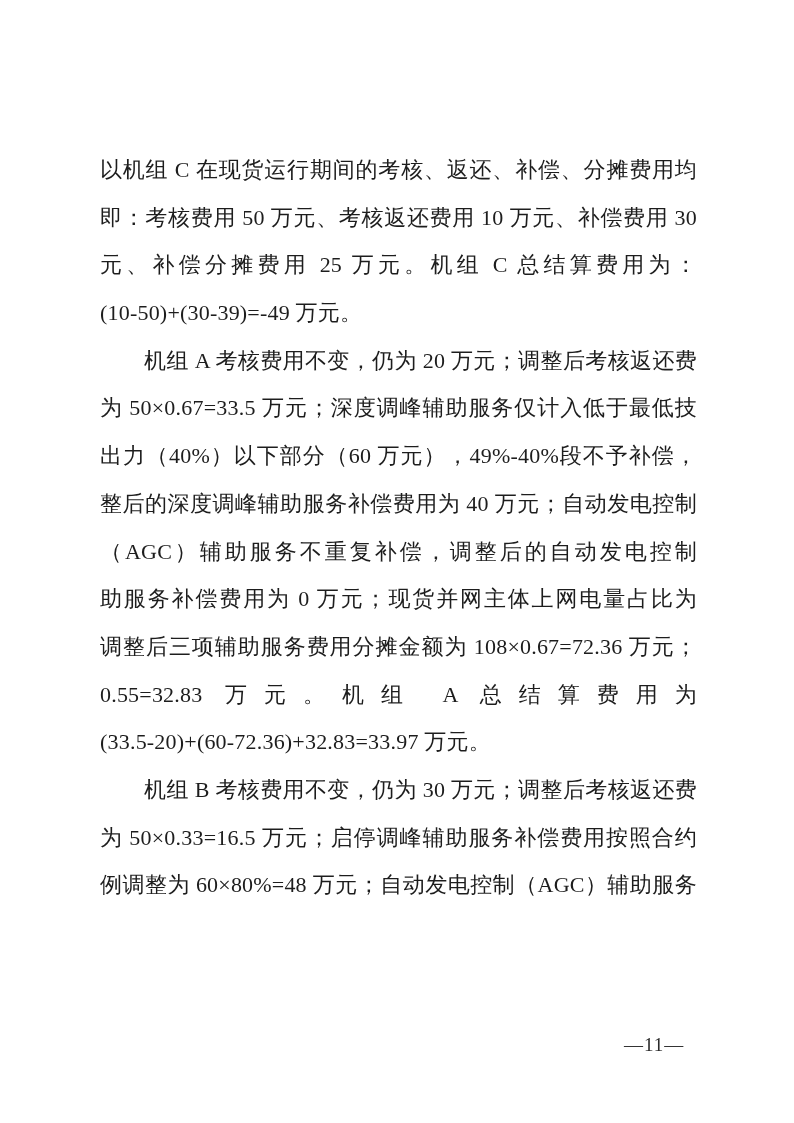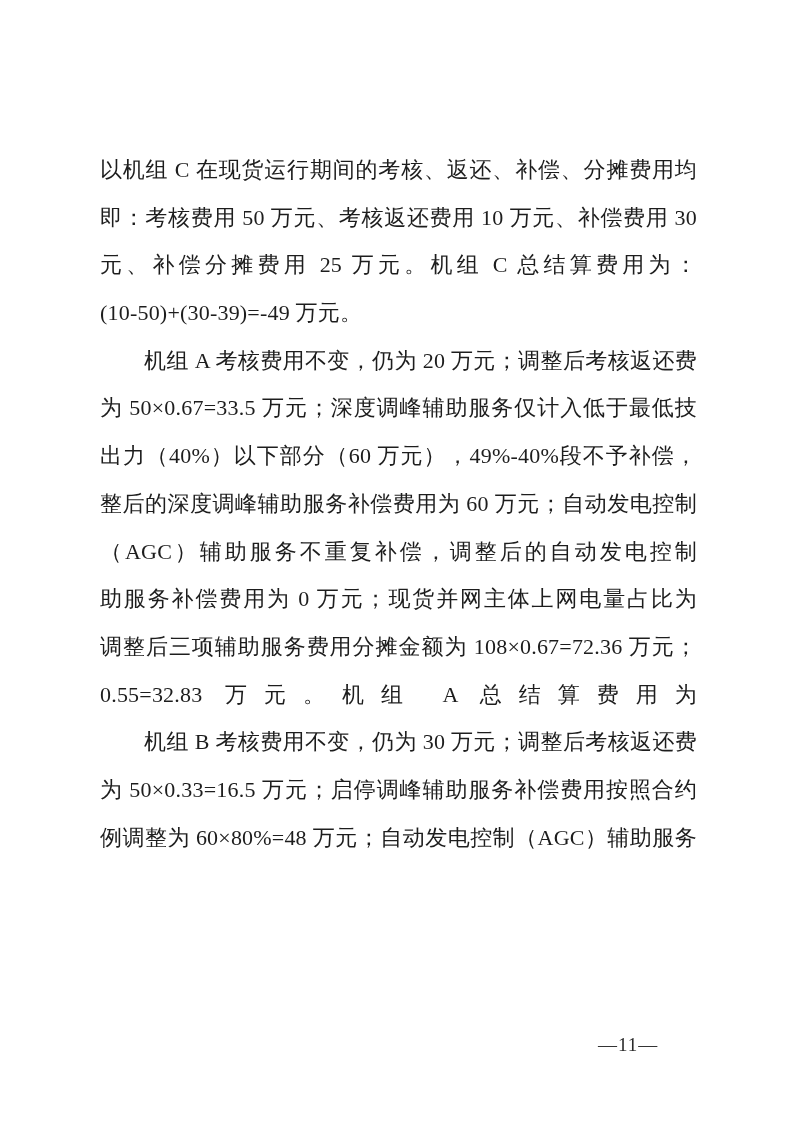--- a/index.html
+++ b/index.html
@@ -30,42 +30,43 @@
     height: 47.7px;
     overflow: hidden;
     text-align: justify;
     text-align-last: justify;
     letter-spacing: 0.2px;
   }
   .line.indent { text-indent: 44px; }
   .line.para-end { text-align-last: left; }
   .footer {
     position: absolute;
-    left: 598px;
+    left: 624px;
     top: 1034px;
     font-size: 19px;
     letter-spacing: 1px;
     color: #2a2a2a;
   }
 </style>
 </head>
 <body>
 
 <div class="page">
   <div class="text-block">
       <div class="line">以机组 C 在现货运行期间的考核、返还、补偿、分摊费用均不变，</div>
       <div class="line">即：考核费用 50 万元、考核返还费用 10 万元、补偿费用 30 万</div>
       <div class="line">元、补偿分摊费用 25 万元。机组 C 总结算费用为：</div>
       <div class="line para-end">(10-50)+(30-39)=-49 万元。</div>
       <div class="line indent">机组 A 考核费用不变，仍为 20 万元；调整后考核返还费用</div>
       <div class="line">为 50×0.67=33.5 万元；深度调峰辅助服务仅计入低于最低技术</div>
       <div class="line">出力（40%）以下部分（60 万元），49%-40%段不予补偿，所以调</div>
-      <div class="line">整后的深度调峰辅助服务补偿费用为 60 万元；自动发电控制</div>
+      <div class="line">整后的深度调峰辅助服务补偿费用为 40 万元；自动发电控制</div>
       <div class="line">（AGC）辅助服务不重复补偿，调整后的自动发电控制（AGC）辅</div>
       <div class="line">助服务补偿费用为 0 万元；现货并网主体上网电量占比为 0.67；</div>
       <div class="line">调整后三项辅助服务费用分摊金额为 108×0.67=72.36 万元；获</div>
       <div class="line">0.55=32.83 万元。机组 A 总结算费用为</div>
+      <div class="line para-end">(33.5-20)+(60-72.36)+32.83=33.97 万元。</div>
       <div class="line indent">机组 B 考核费用不变，仍为 30 万元；调整后考核返还费用</div>
       <div class="line">为 50×0.33=16.5 万元；启停调峰辅助服务补偿费用按照合约比</div>
       <div class="line">例调整为 60×80%=48 万元；自动发电控制（AGC）辅助服务不重</div>
     </div>
   <div class="footer">—11—</div>
 </div>
 
 </body></html>

